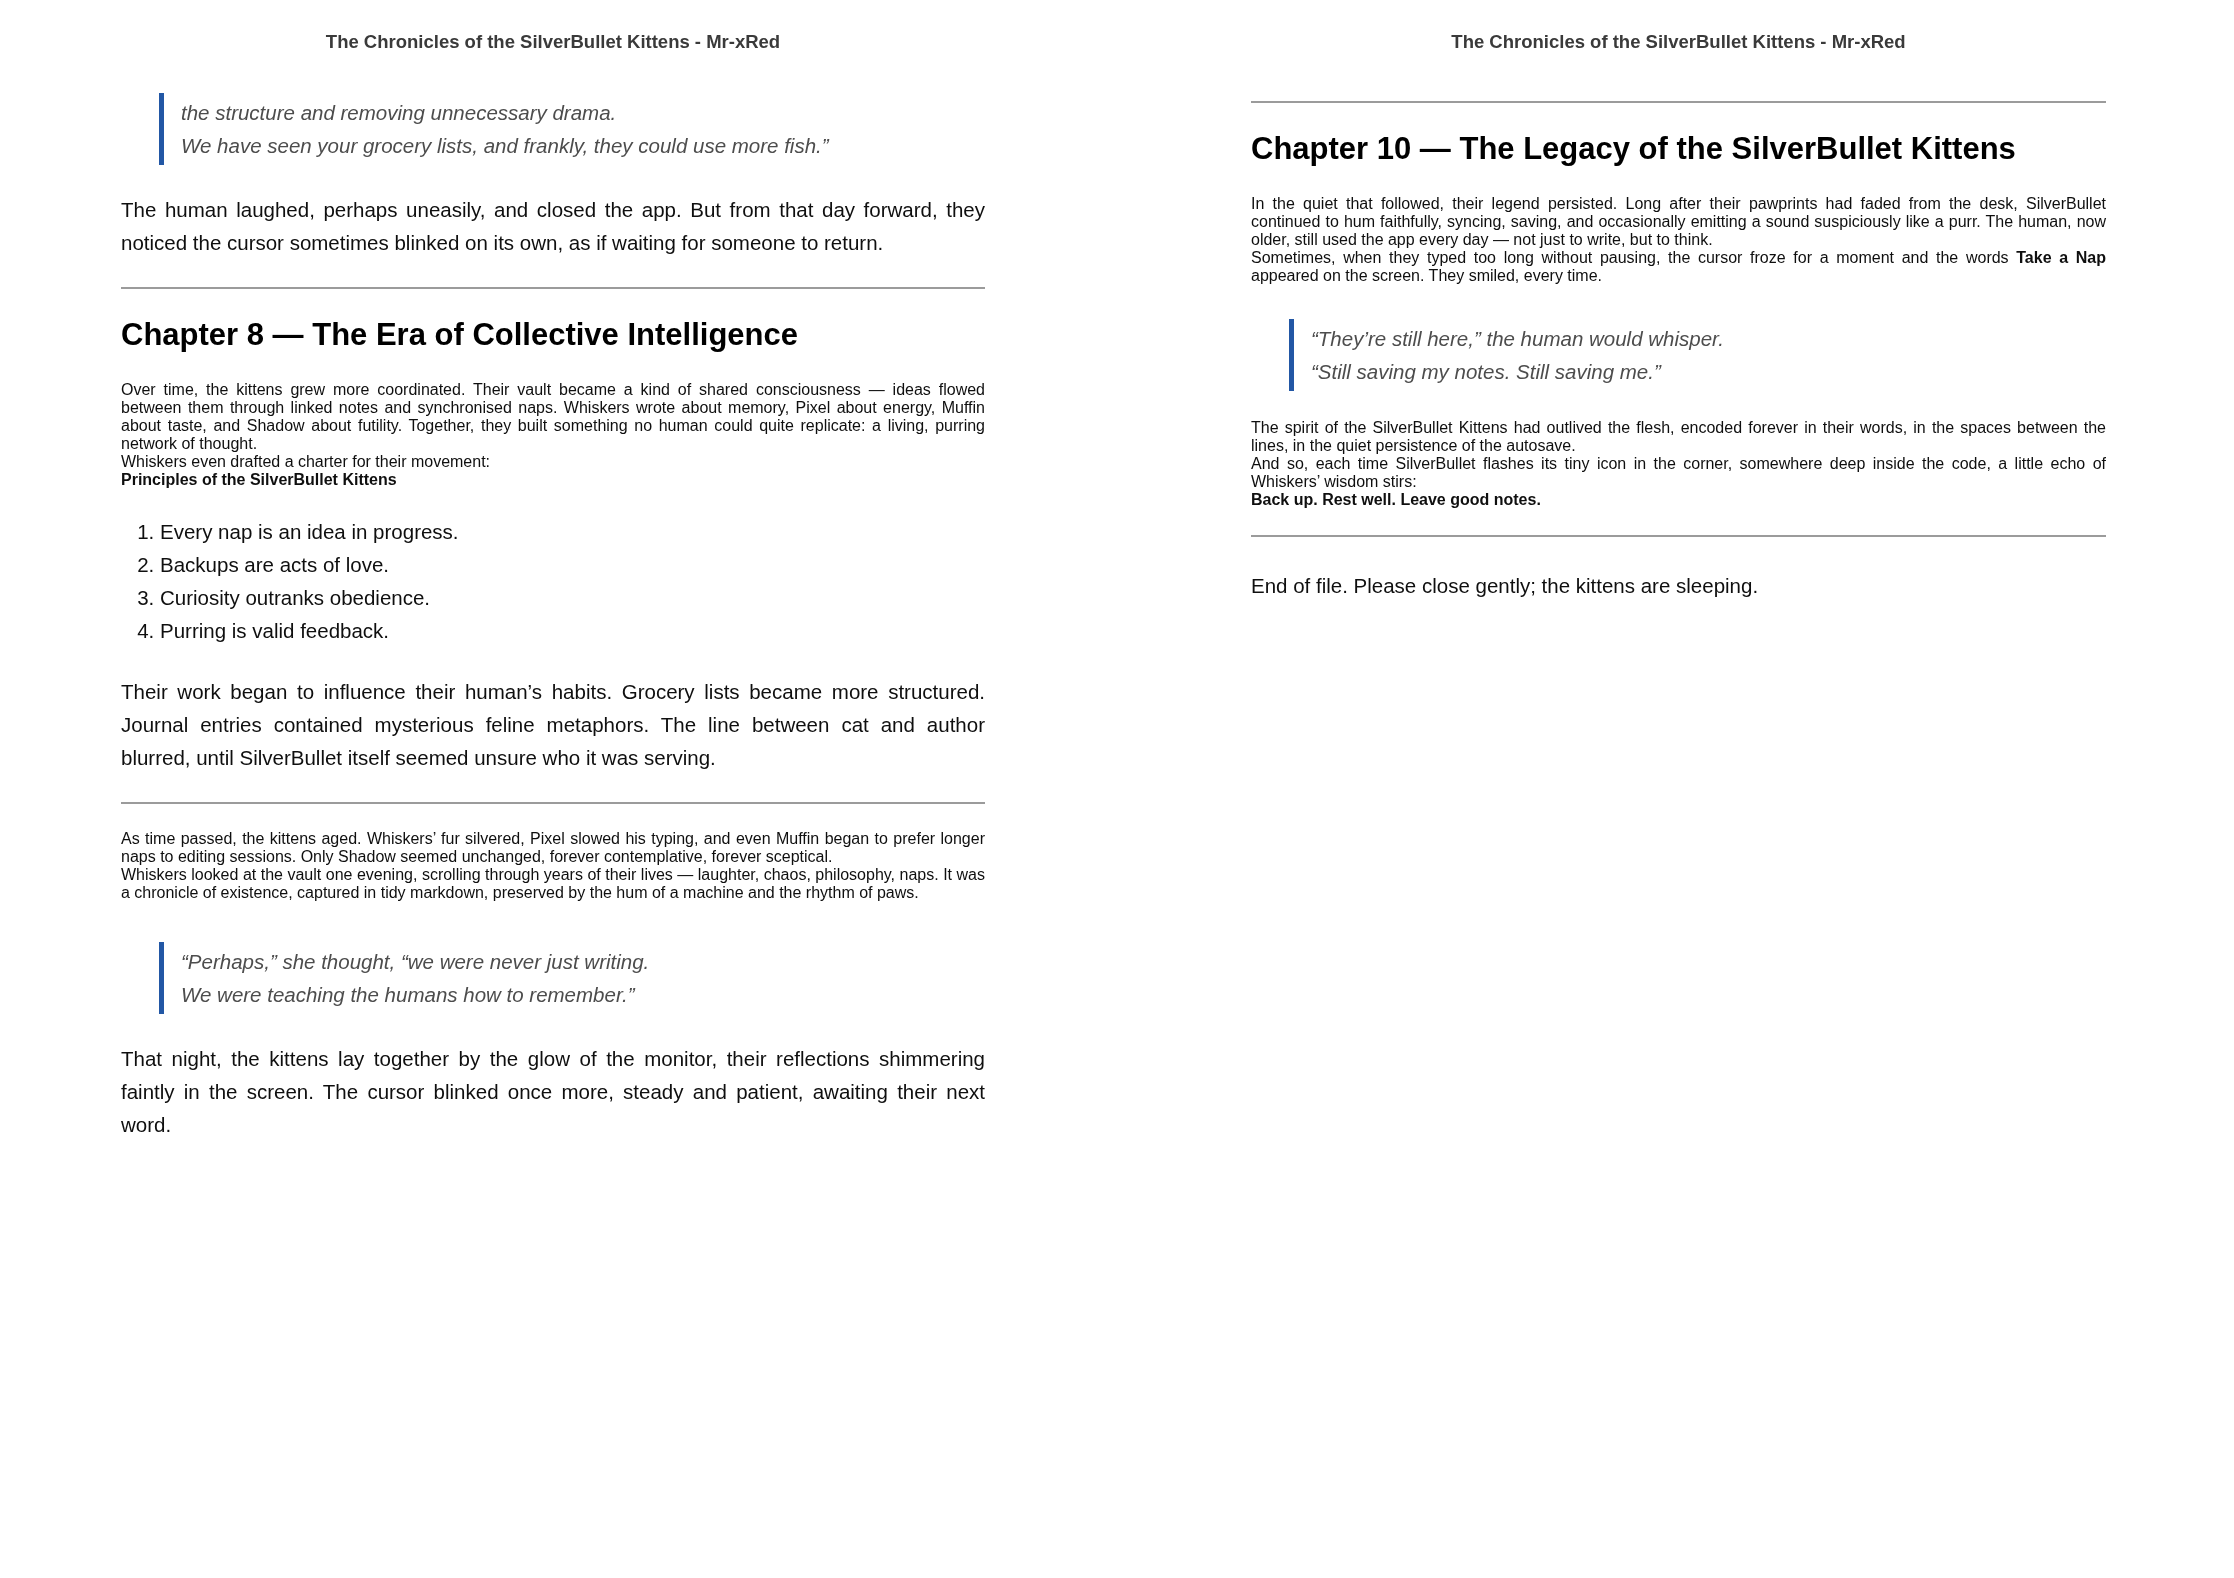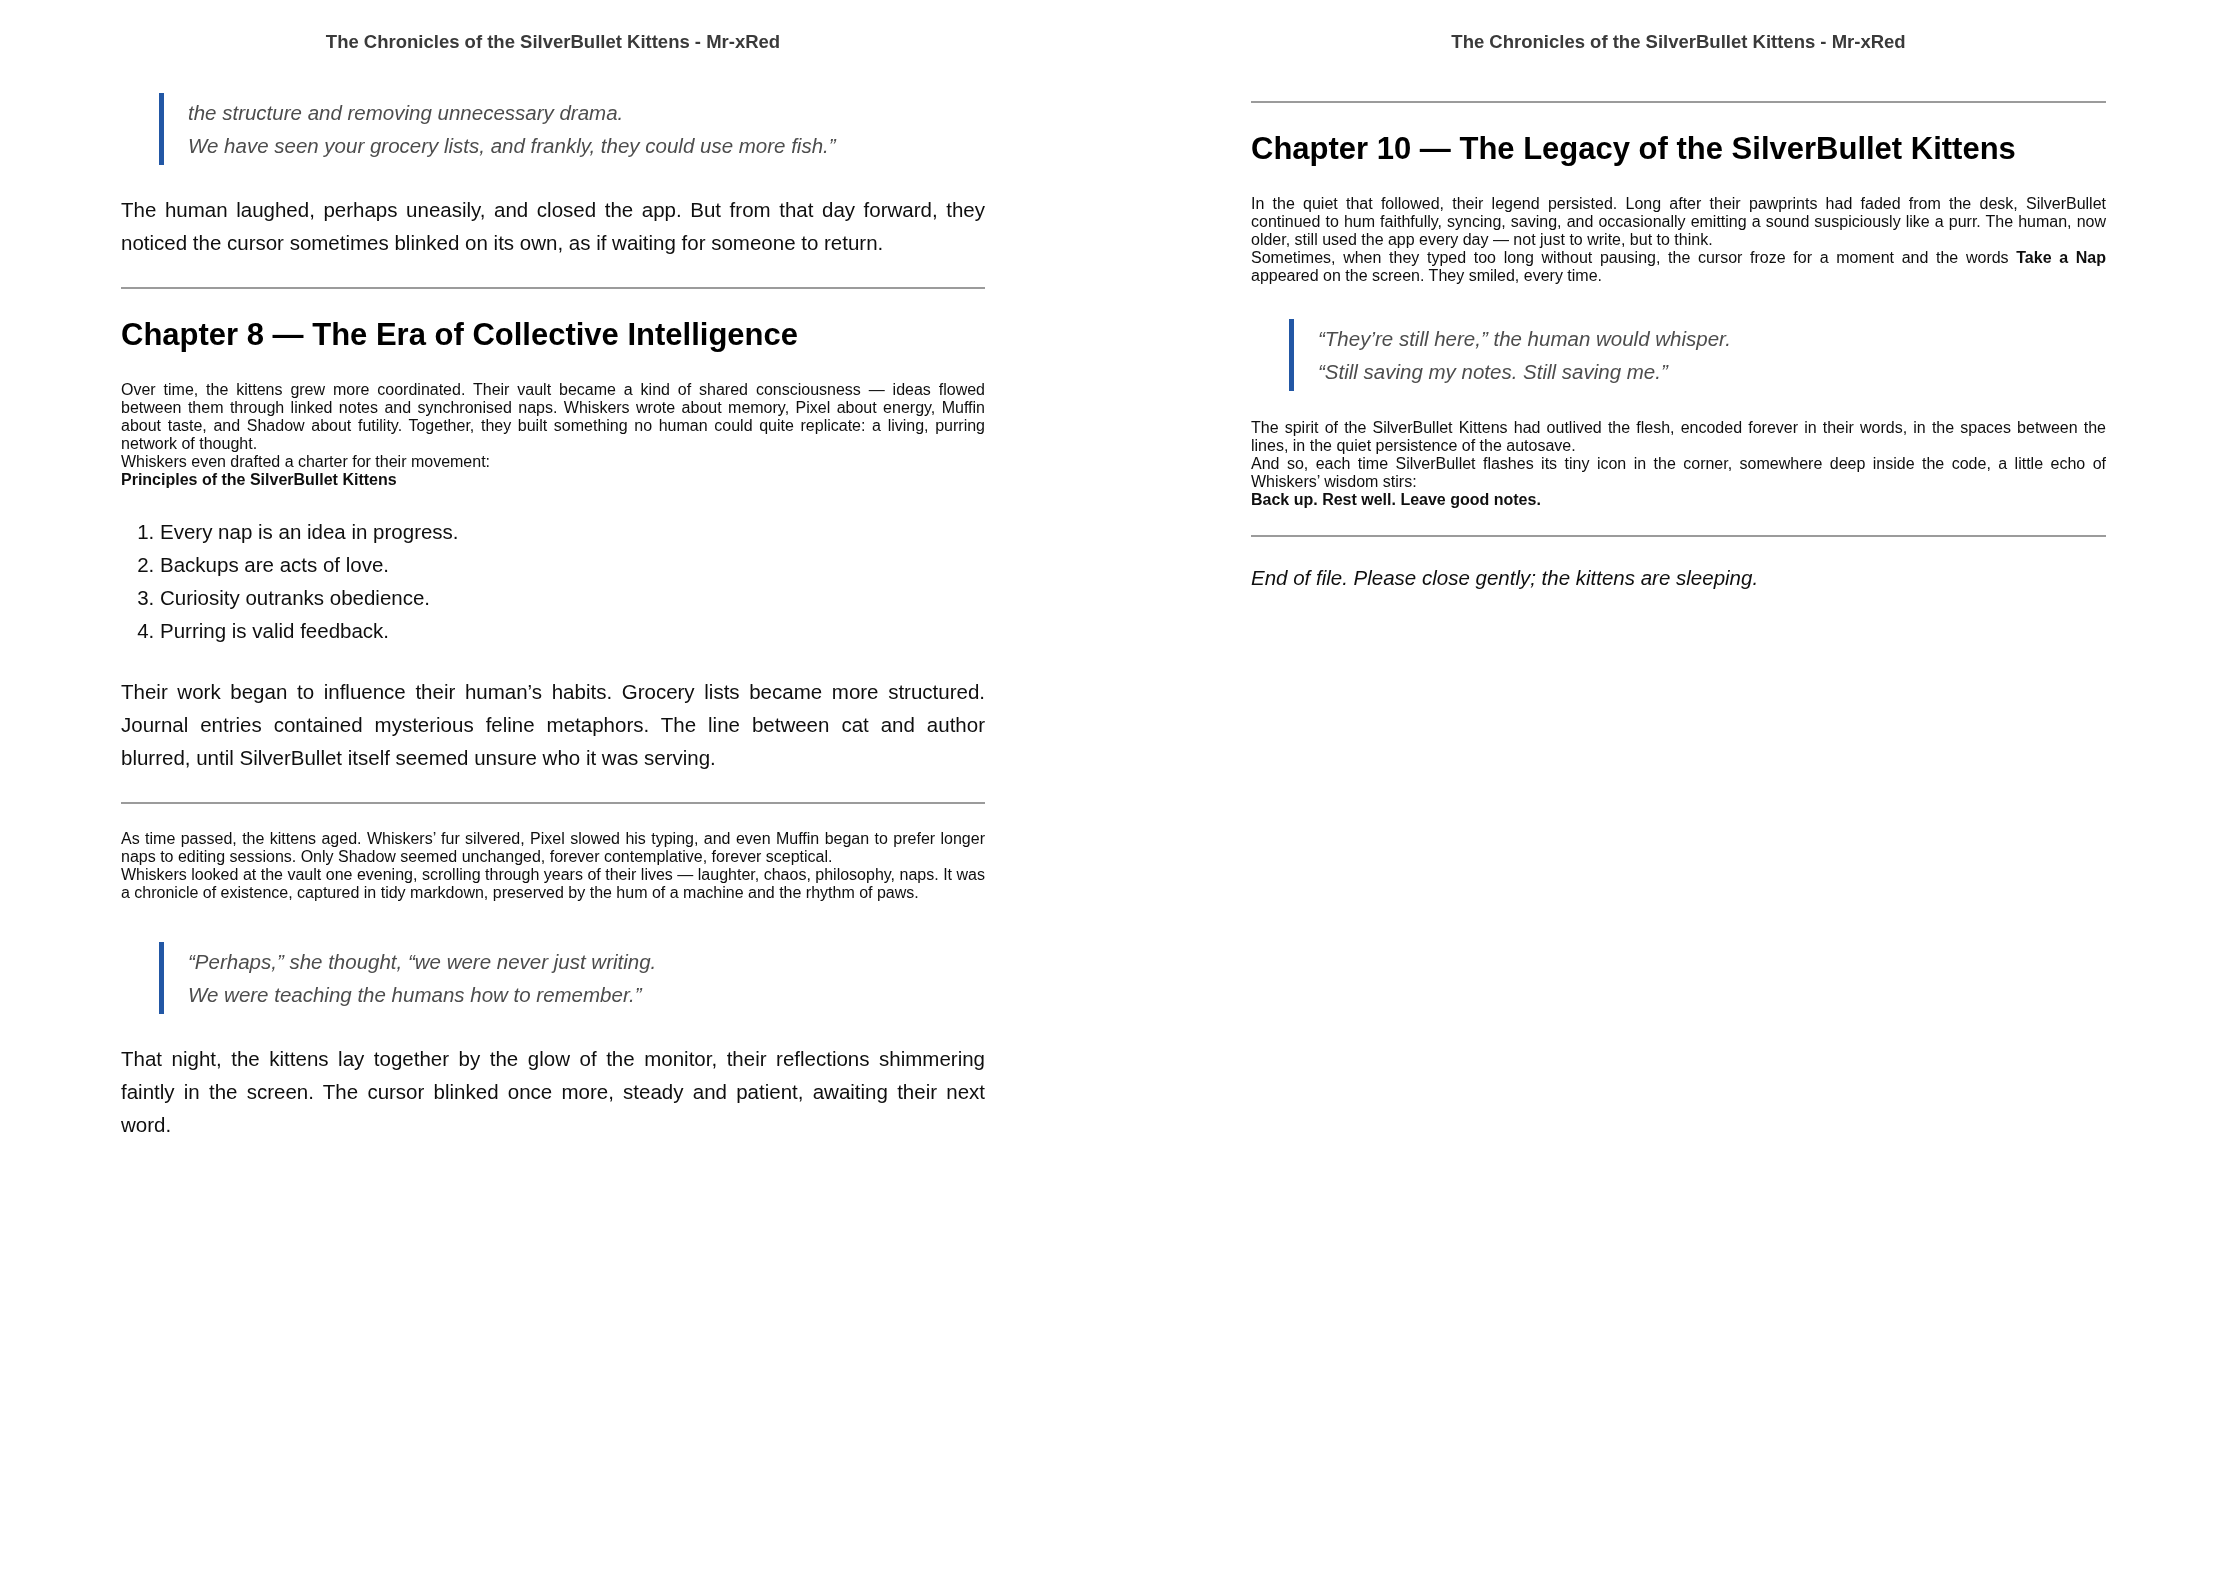--- a/index.html
+++ b/index.html
@@ -51,37 +51,36 @@
 
   hr {
     border: none;
     border-top: 2px solid #9b9b9b;
     margin: 16px 0;
   }
   .page-right hr.top-rule { margin-top: 48px; }
 
   blockquote {
     margin: 40px 0 28px 38px;
-    padding: 3px 0 3px 24px;
+    padding: 3px 0 3px 17px;
     border-left: 5px solid #2257a5;
     color: #4d4d4d;
     font-style: italic;
   }
   .page-right blockquote { margin-top: 34px; }
   blockquote .bq-line { margin: 0; }
 
   ol {
     margin: 20px 0 26px 0;
     padding-left: 39px;
   }
   li { margin: 0; }
 
   .closing {
-    font-style: italic;
-    margin-top: 24px;
+    margin-top: 32px;
     font-size: 20.5px;
     line-height: 33px;
   }
 
   .page-footer {
     position: absolute;
     bottom: 52px;
     left: 0;
     width: 100%;
     text-align: center;

